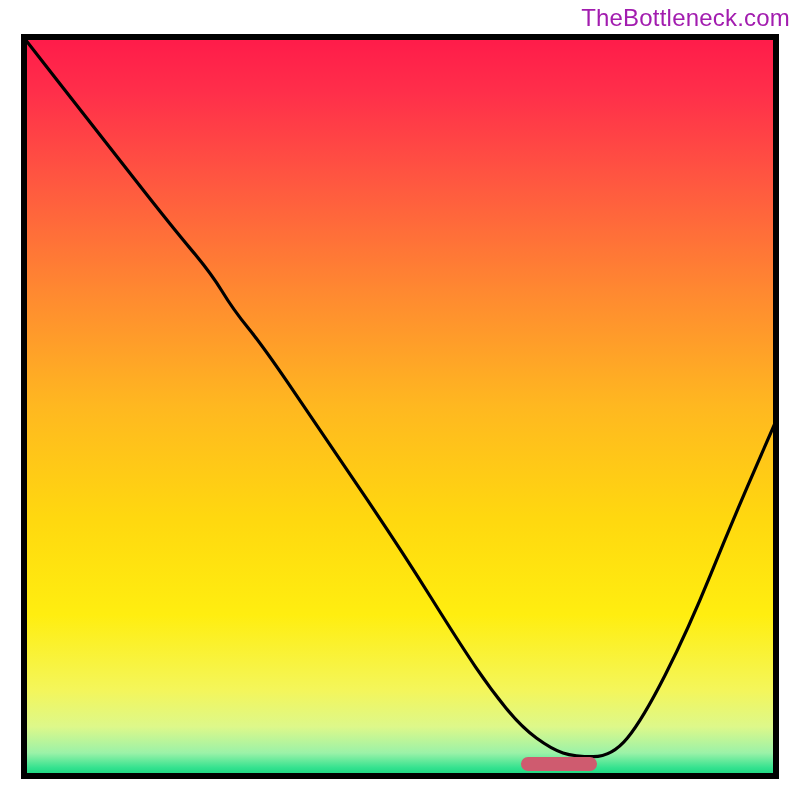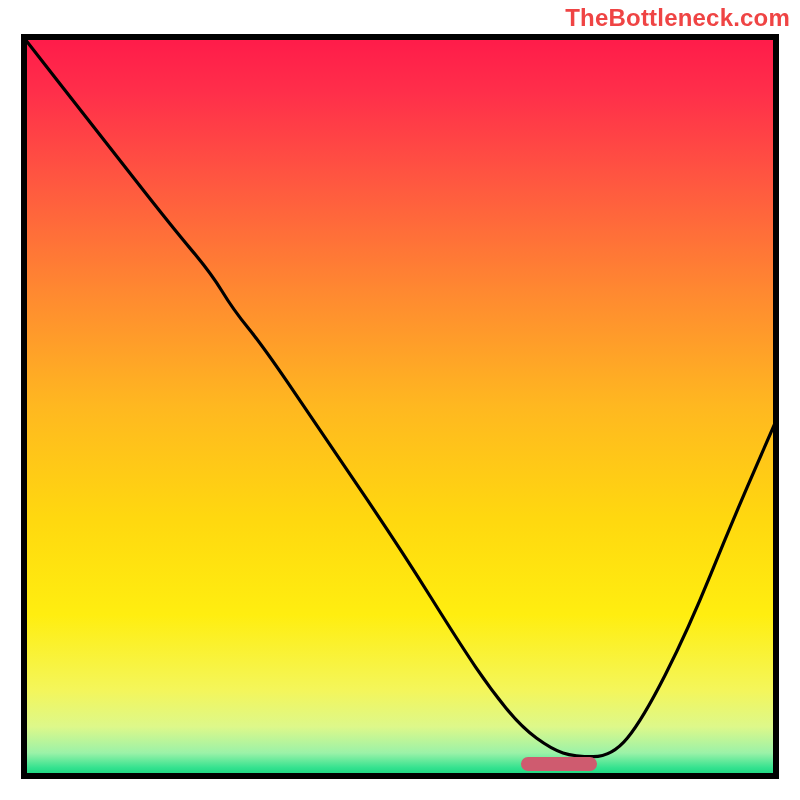--- a/index.html
+++ b/index.html
@@ -14,22 +14,22 @@
   .stage {
     position: relative;
     width: 800px;
     height: 800px;
   }
   .watermark {
     position: absolute;
     top: 4px;
     right: 10px;
     font-size: 24px;
-    font-weight: 700;
-    color: #ef4444;
+    font-weight: 400;
+    color: #a21caf;
     letter-spacing: 0.2px;
     z-index: 5;
     user-select: none;
   }
   .plot-frame {
     position: absolute;
     left: 21px;
     top: 34px;
     width: 758px;
     height: 745px;

